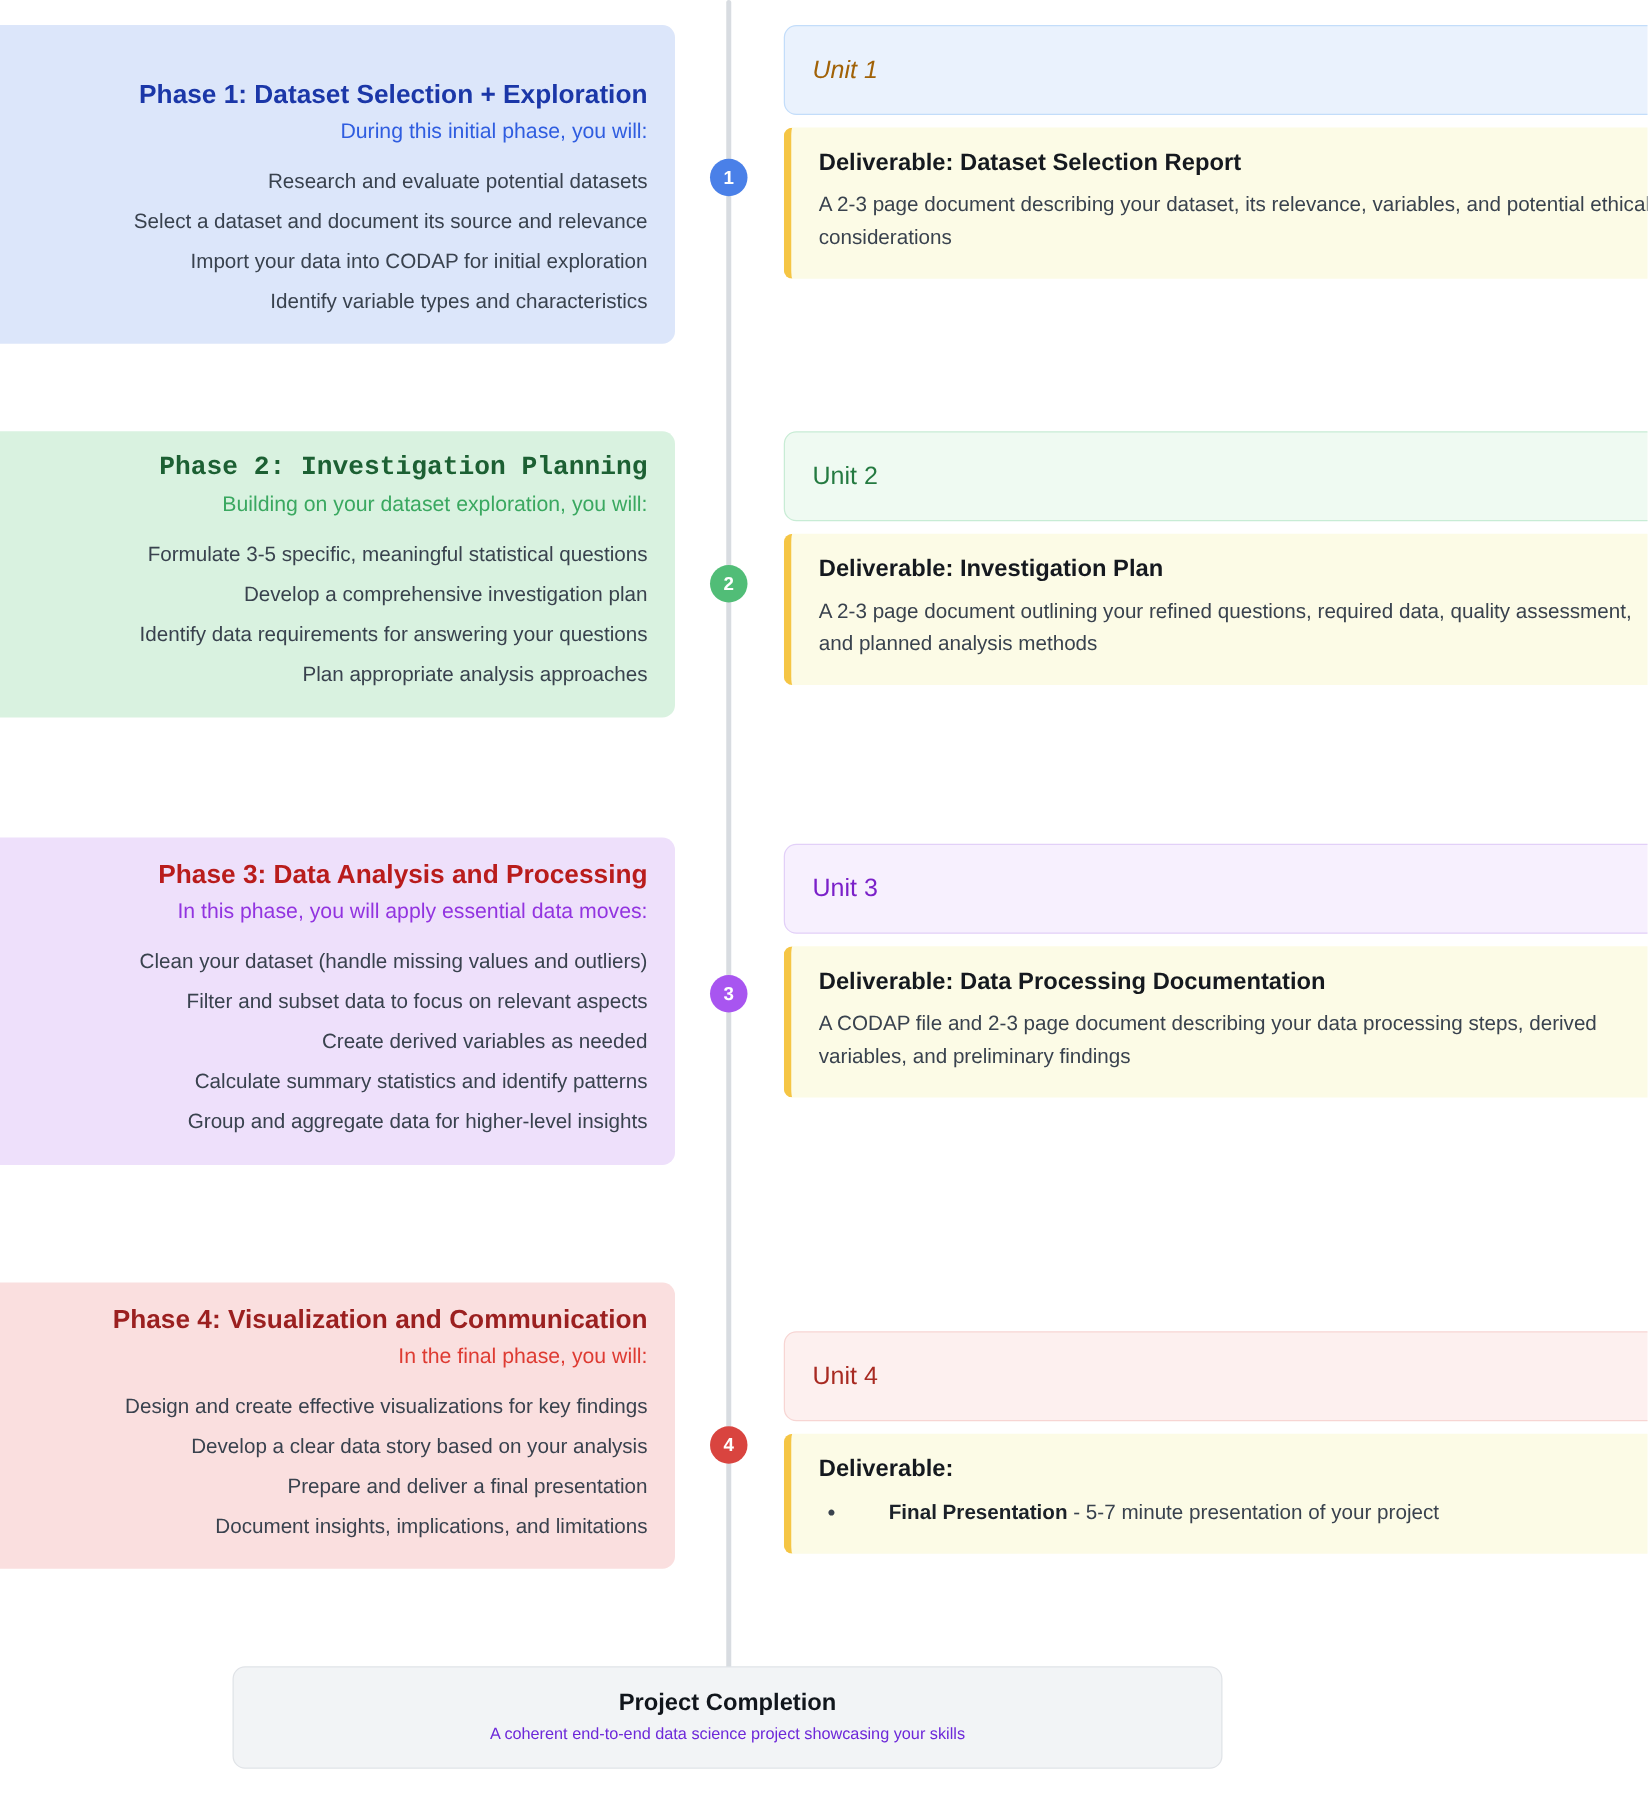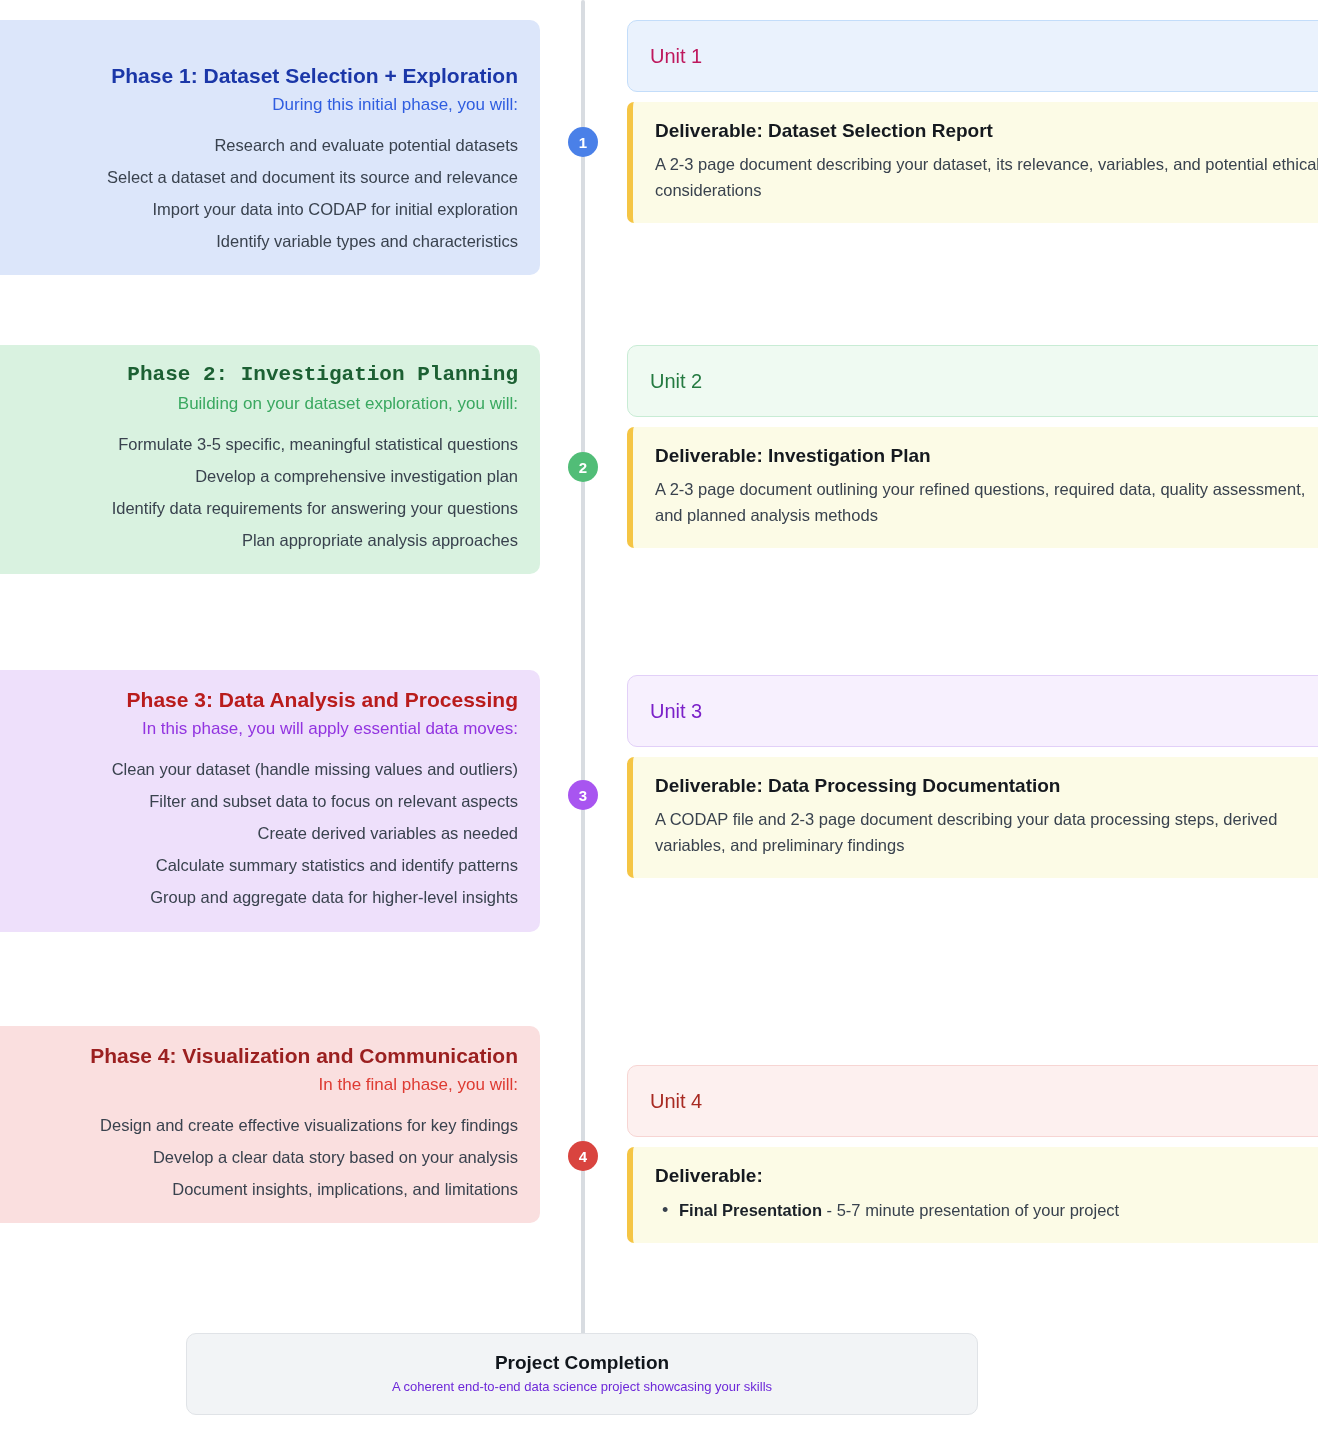--- a/index.html
+++ b/index.html
@@ -102,21 +102,21 @@
     width: 720px;
     border-radius: 10px;
     padding: 18px 22px;
     min-height: 72px;
     display: flex;
     align-items: center;
   }
   .unit-label { font-size: 20px; font-weight: 500; }
 
   .u1 { background: #eaf2fd; border: 1px solid #c3ddfa; }
-  .u1 .unit-label { color: #be185d; }
+  .u1 .unit-label { color: #a16207; font-style: italic; }
   .u2 { background: #effaf2; border: 1px solid #c8ecd5; }
   .u2 .unit-label { color: #247a41; }
   .u3 { background: #f7f0fe; border: 1px solid #e2d0f8; }
   .u3 .unit-label { color: #7b21c9; }
   .u4 { background: #fdf0ef; border: 1px solid #f7d5d3; }
   .u4 .unit-label { color: #a82a22; }
 
   .deliverable-card {
     width: 720px;
     margin-top: 10px;
@@ -145,21 +145,21 @@
     position: relative;
   }
   .deliverable-list li::before {
     content: "\2022";
     position: absolute;
     left: 7px;
     top: -1px;
     font-size: 18px;
     color: #39424e;
   }
-  .deliverable-list b { color: #1b2129; }
+  .deliverable-list b { color: #1b2129; margin-left: 32px; }
 
   
   .completion {
     position: absolute;
     left: 186px;
     top: 1333px;
     width: 792px;
     background: #f2f4f6;
     border: 1px solid #e0e3e7;
     border-radius: 10px;
@@ -250,20 +250,21 @@
       </div>
     </div>
   </div>
 
   <div class="row" style="top:1026px;">
     <div class="phase-card p4" style="top:0;">
       <div class="phase-title">Phase 4: Visualization and Communication</div>
       <div class="phase-sub">In the final phase, you will:</div>
       <div class="phase-item">Design and create effective visualizations for key findings</div>
       <div class="phase-item">Develop a clear data story based on your analysis</div>
+      <div class="phase-item">Prepare and deliver a final presentation</div>
       <div class="phase-item">Document insights, implications, and limitations</div>
     </div>
 
     <div class="badge b4" style="top:115px;">4</div>
 
     <div class="right-col" style="top:39px;">
       <div class="unit-card u4">
         <span class="unit-label">Unit 4</span>
       </div>
       <div class="deliverable-card">

